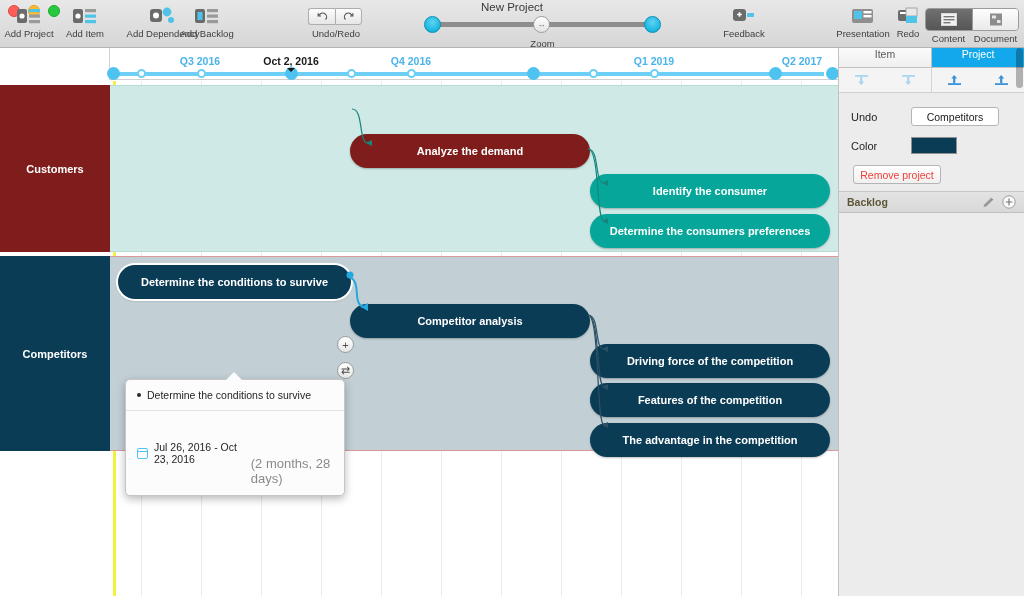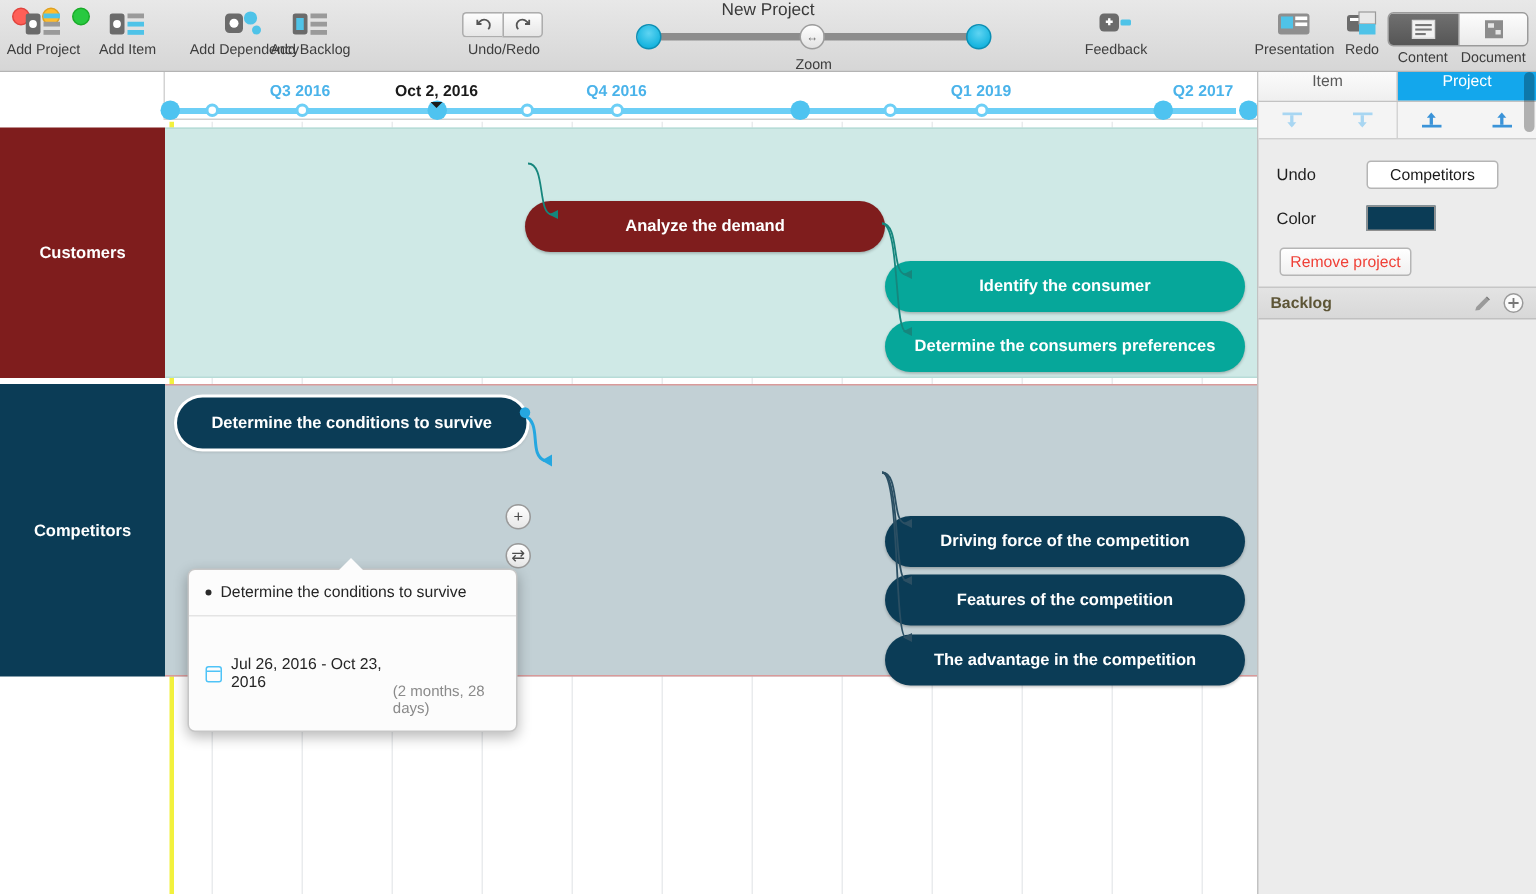--- a/index.html
+++ b/index.html
@@ -133,21 +133,21 @@
   .tip:before { content:''; position: absolute; left: 100px; top: -8px;
                 border-left: 8px solid transparent; border-right: 8px solid transparent;
                 border-bottom: 8px solid #fcfcfc; }
   .tip-row { padding: 9px 11px; font-size: 10.5px; color: #252525; display: flex;
              align-items: center; gap: 6px; }
   .tip-row.first { border-bottom: 1px solid #e4e4e4; }
   .bulletdot { width: 4px; height: 4px; border-radius: 50%; background: #2a2a2a; flex: none; }
   .cal-ico { width: 11px; height: 11px; border: 1.4px solid #4fc3f7; border-radius: 2px;
              flex: none; position: relative; }
   .cal-ico:after { content:''; position:absolute; left:0; right:0; top:2px; height:1.4px; background:#4fc3f7; }
-  .dur { color: #8a8a8a; font-size: 10px; margin-top: 36px; }
+  .dur { color: #8a8a8a; font-size: 13px; margin-top: 36px; }
 
   
   .panel { position: absolute; left: 838px; top: 48px; width: 186px; height: 548px;
            background: #ececec; border-left: 1px solid #c2c2c2; }
   .ptabs { display: flex; height: 20px; border-bottom: 1px solid #c2c2c2; }
   .ptab { flex: 1; display: flex; justify-content: center;
           font-size: 10.5px; }
   .ptab.off { background: linear-gradient(to bottom,#fbfbfb,#efefef); color: #5a5a5a;
               border-right: 1px solid #c2c2c2; }
   .ptab.on { background: #13a7ec; color: #ffffff; }
@@ -384,20 +384,21 @@
           <div class="bar" style="left: 480px; top: 88px; width: 240px; background: rgb(6, 167, 154);">Identify the consumer</div>
         </div>
     </div>
 
     <div class="lane" id="lane-1" style="top: 175px; height: 195px;">
       <div class="lane-hdr" id="lane-1-hdr" style="background: rgb(11, 60, 86);">
         <span>Competitors</span>
       </div>
       <div class="lane-body" id="lane-1-body" style="background: rgb(194, 208, 213); border-top: 1px solid rgb(217, 154, 154); border-bottom: 1px solid rgb(217, 154, 154);">
           <div class="bar sel" style="left: 8px; top: 8px; width: 233px; background: rgb(11, 60, 86);">Determine the conditions to survive</div>
+          <div class="bar" style="left: 240px; top: 47px; width: 240px; background: rgb(11, 60, 86);">Competitor analysis</div>
           <div class="bar" style="left: 480px; top: 87px; width: 240px; background: rgb(11, 60, 86);">Driving force of the competition</div>
           <div class="bar" style="left: 480px; top: 126px; width: 240px; background: rgb(11, 60, 86);">Features of the competition</div>
           <div class="bar" style="left: 480px; top: 166px; width: 240px; background: rgb(11, 60, 86);">The advantage in the competition</div>
         </div>
     </div>
 
     <svg class="links">
       <g fill="none" stroke="#16867d" stroke-width="1.2">
         <path d="M352 28 C364 28 358 62 368 62"></path>
         <path d="M352 28 C364 28 358 62 368 62" stroke="none"></path>

